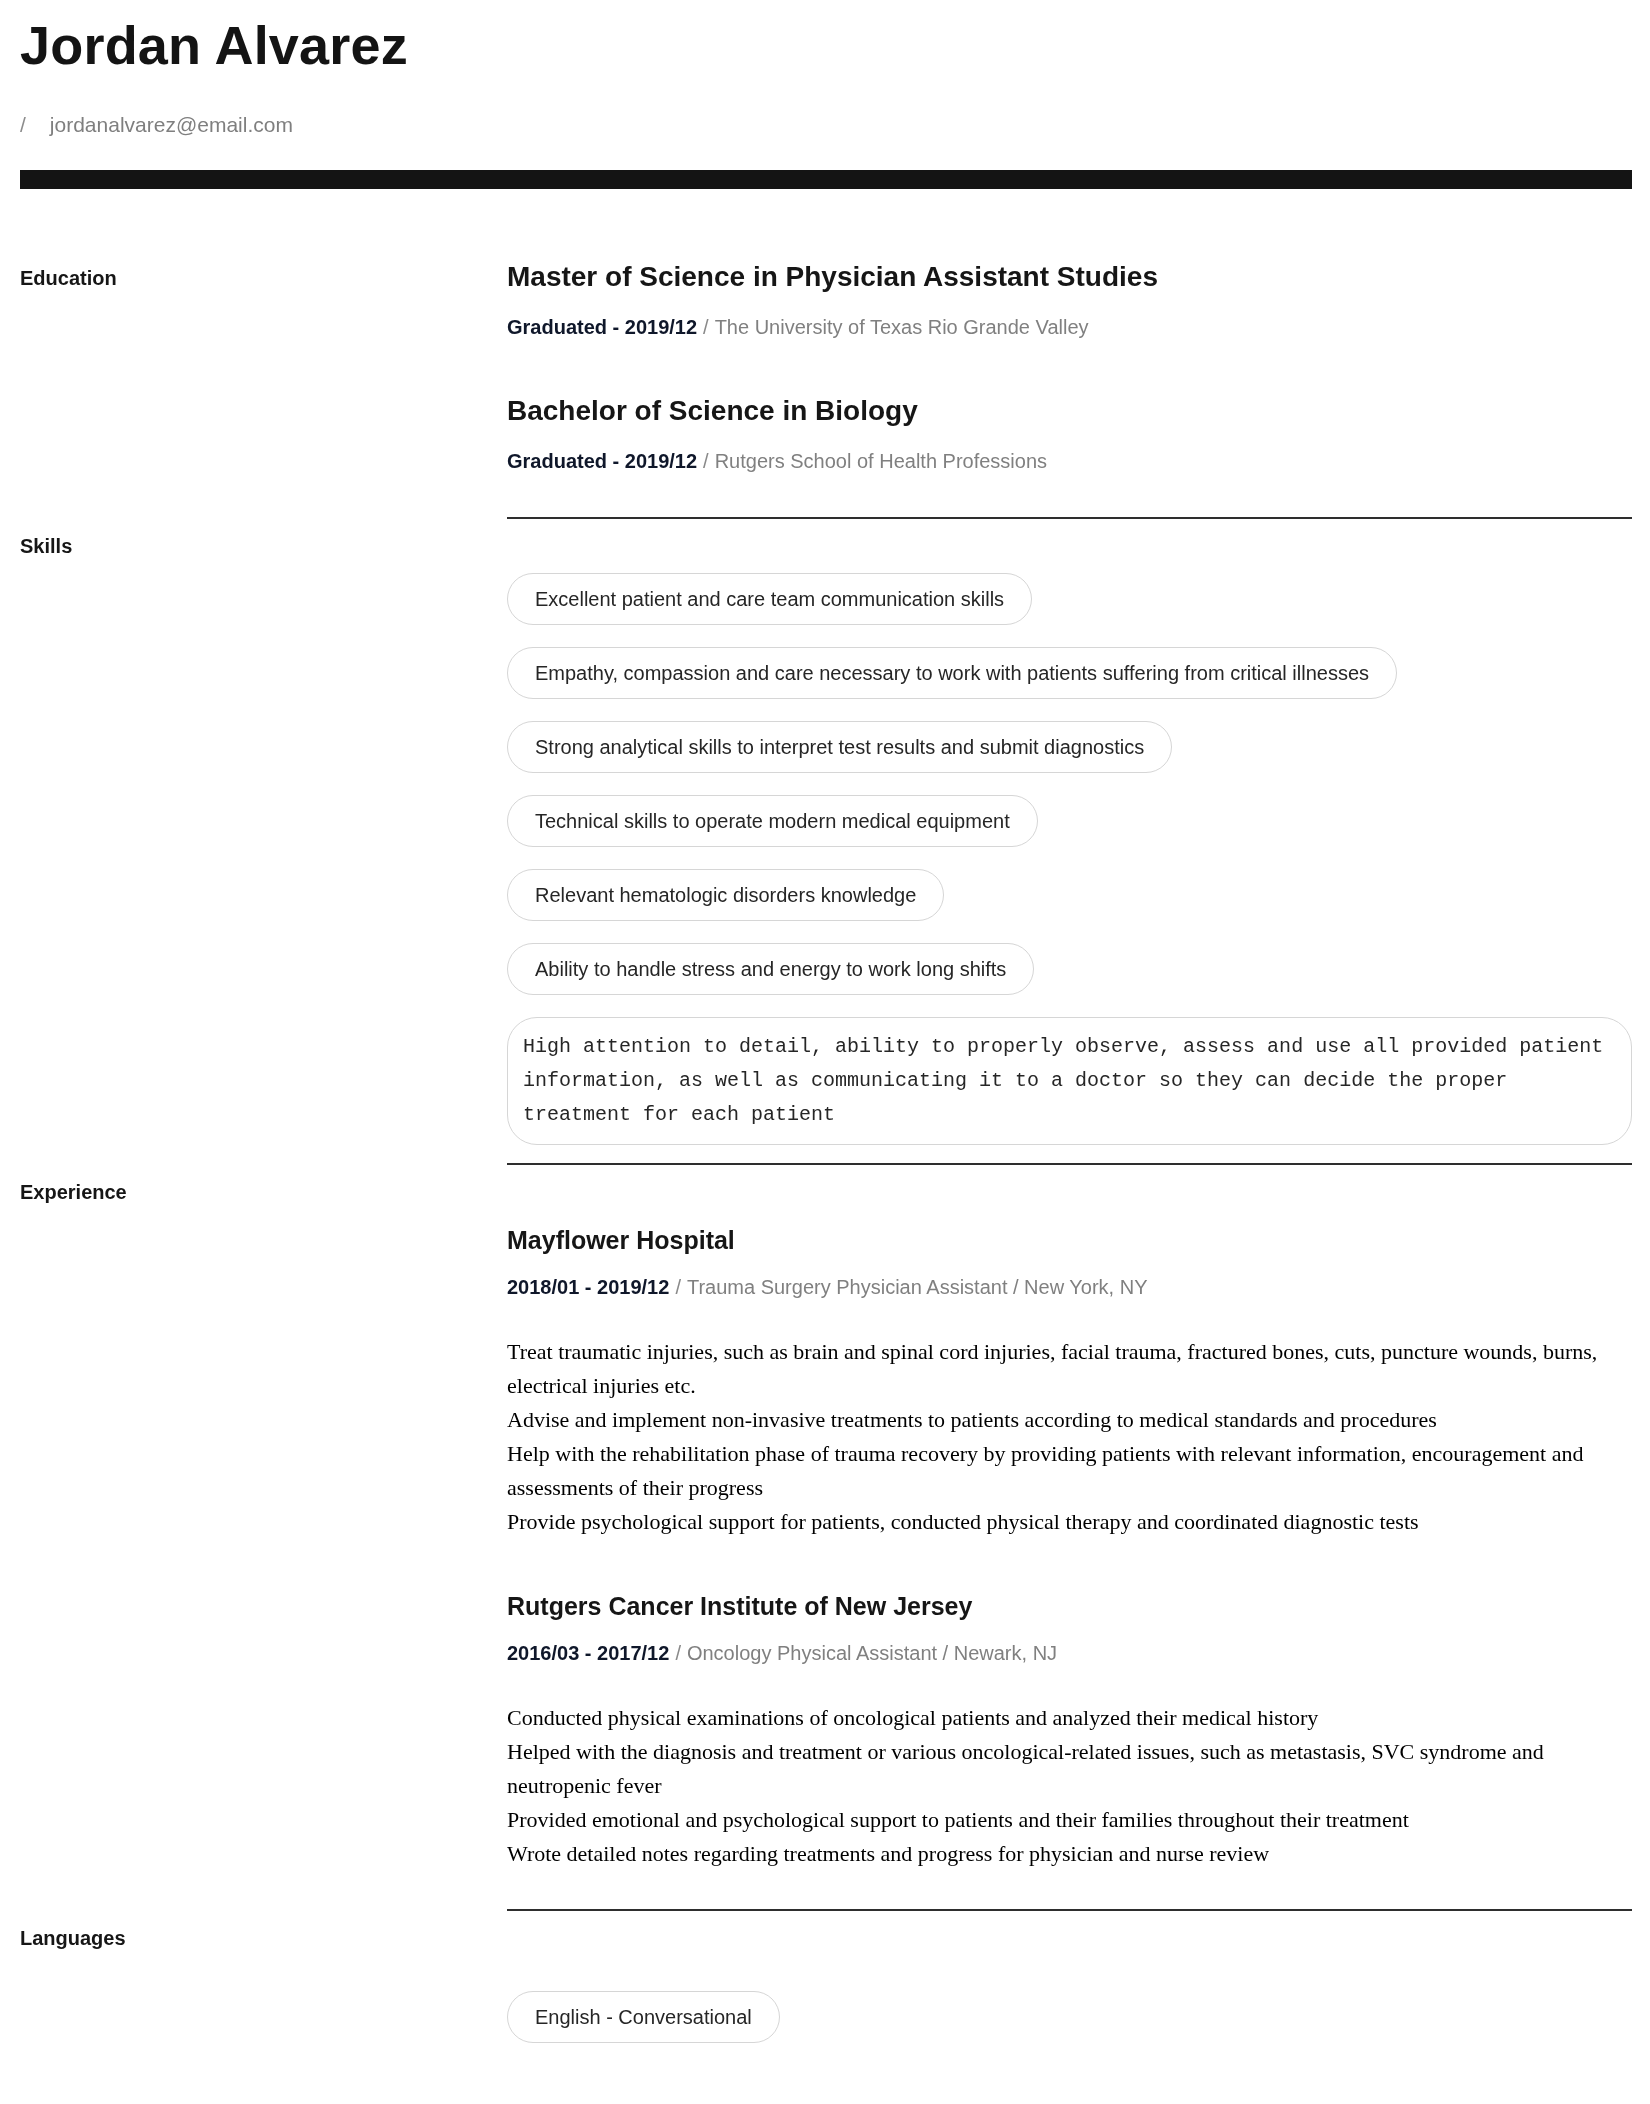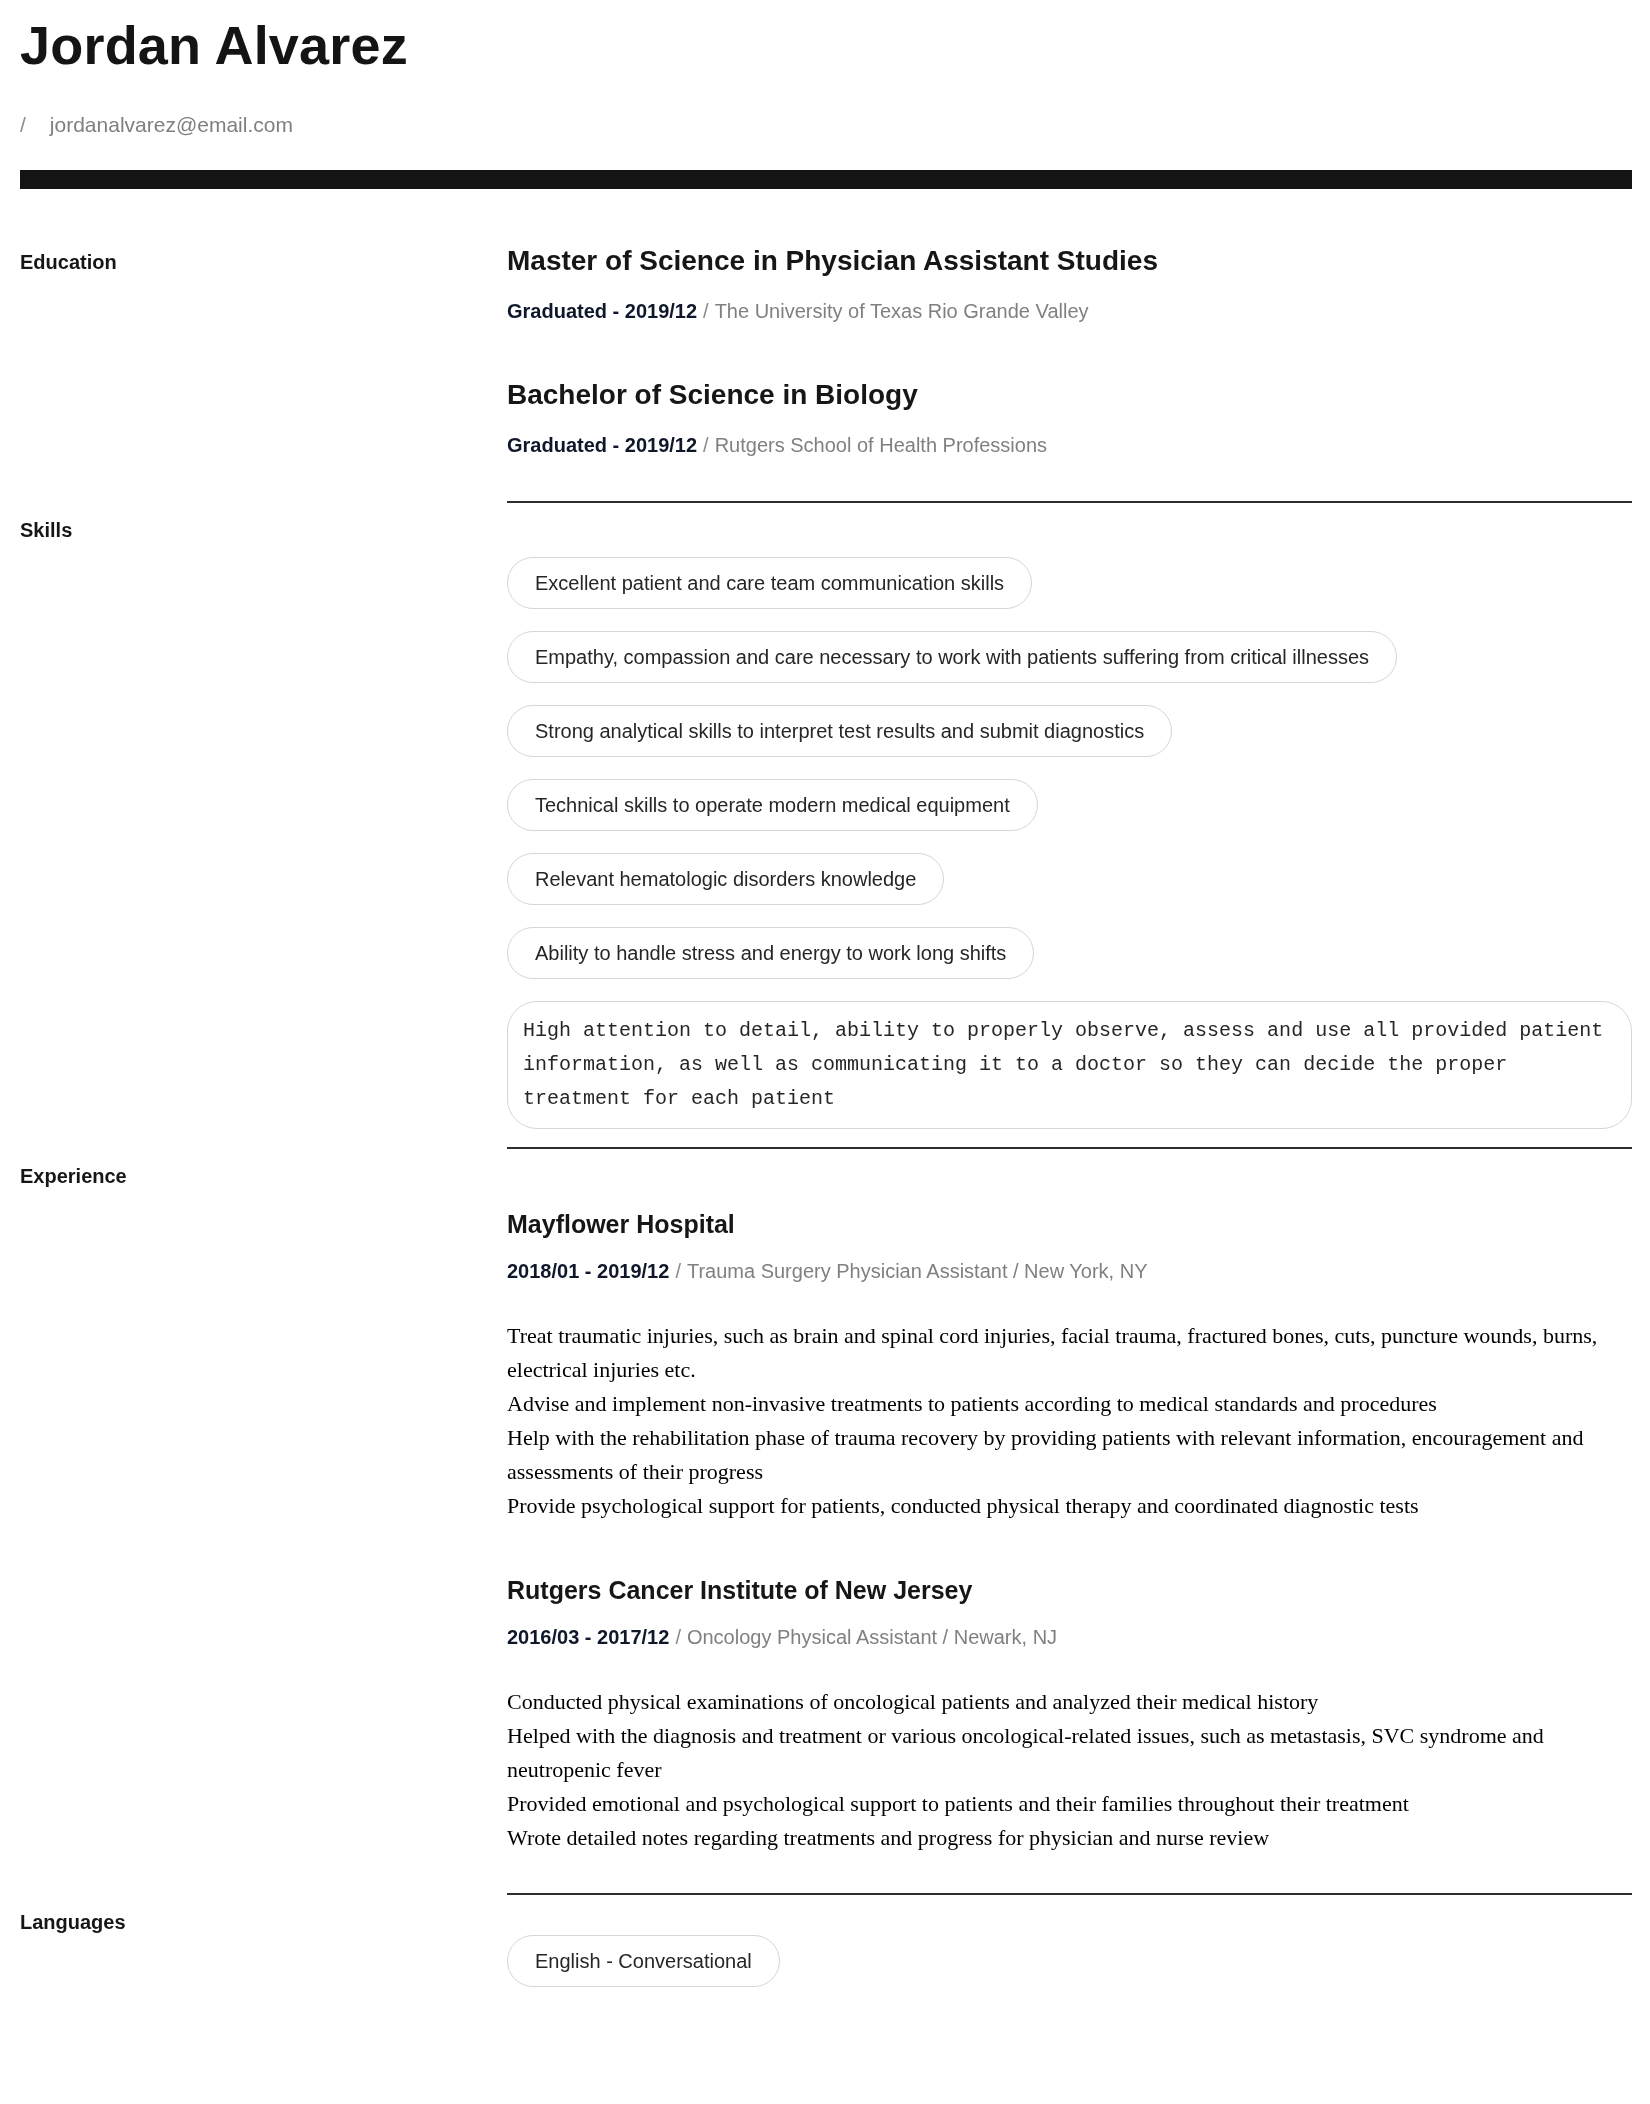--- a/index.html
+++ b/index.html
@@ -32,21 +32,21 @@
     color: #7f7f7f;
   }
   .contact .slash { margin-right: 24px; color: #8c8c8c; }
   .topbar {
     margin-top: 32px;
     height: 19px;
     background: #141414;
   }
 
   
-  .main { margin-top: 56px; }
+  .main { margin-top: 72px; }
   .section { display: grid; grid-template-columns: 487px 1fr; }
   .label {
     font-size: 20px;
     font-weight: 700;
     color: #161616;
     padding-top: 6px;
   }
   .section.padded .label { padding-top: 16px; }
 
   
@@ -96,21 +96,21 @@
   .job .meta { margin-top: 20px; }
   .desc {
     margin-top: 36px;
     font-family: "Liberation Serif", serif;
     font-size: 22px;
     line-height: 34px;
     color: #000000;
   }
 
   
-  .lang-content { padding-top: 40px; }
+  .lang-content { padding-top: 80px; }
 </style>
 </head>
 <body>
 
 <div class="page">
 
   <div>
     <h1 class="name">Jordan Alvarez</h1>
     <div class="contact">
       <span class="slash">/</span>

